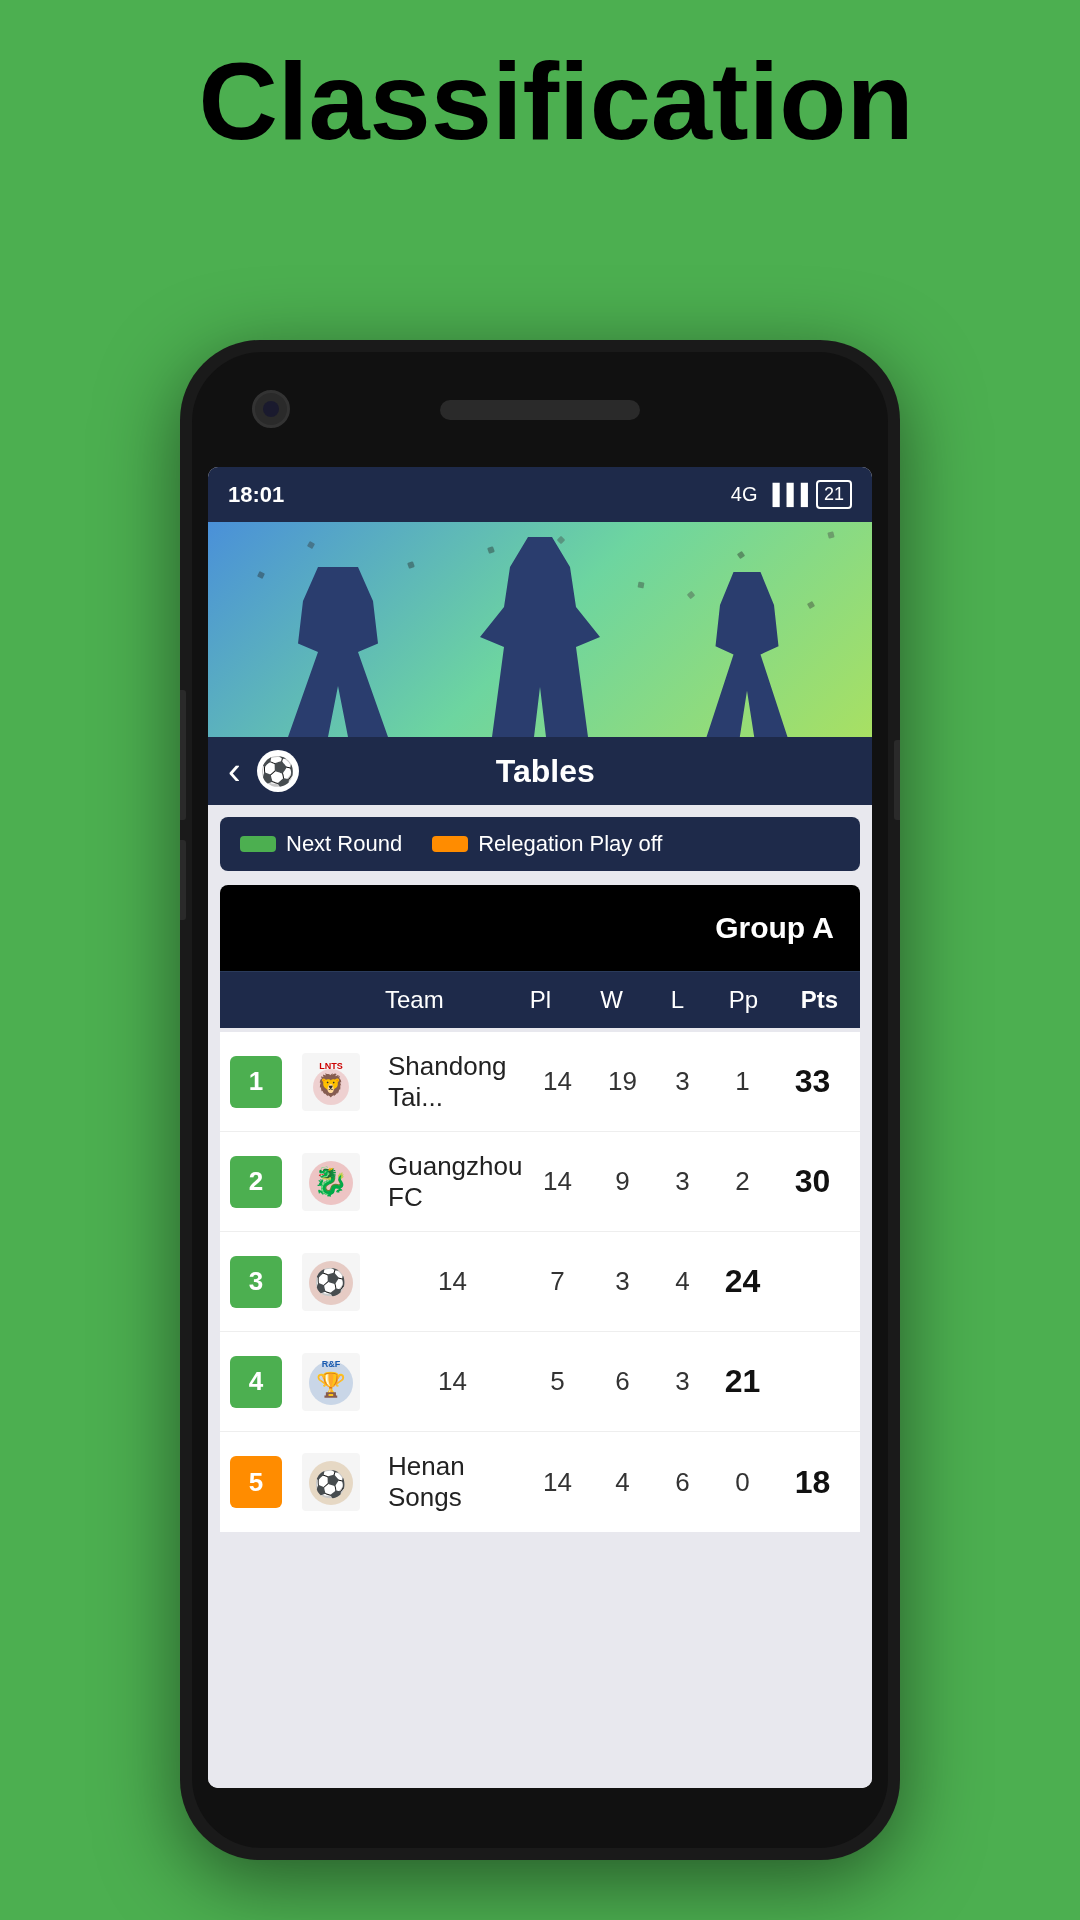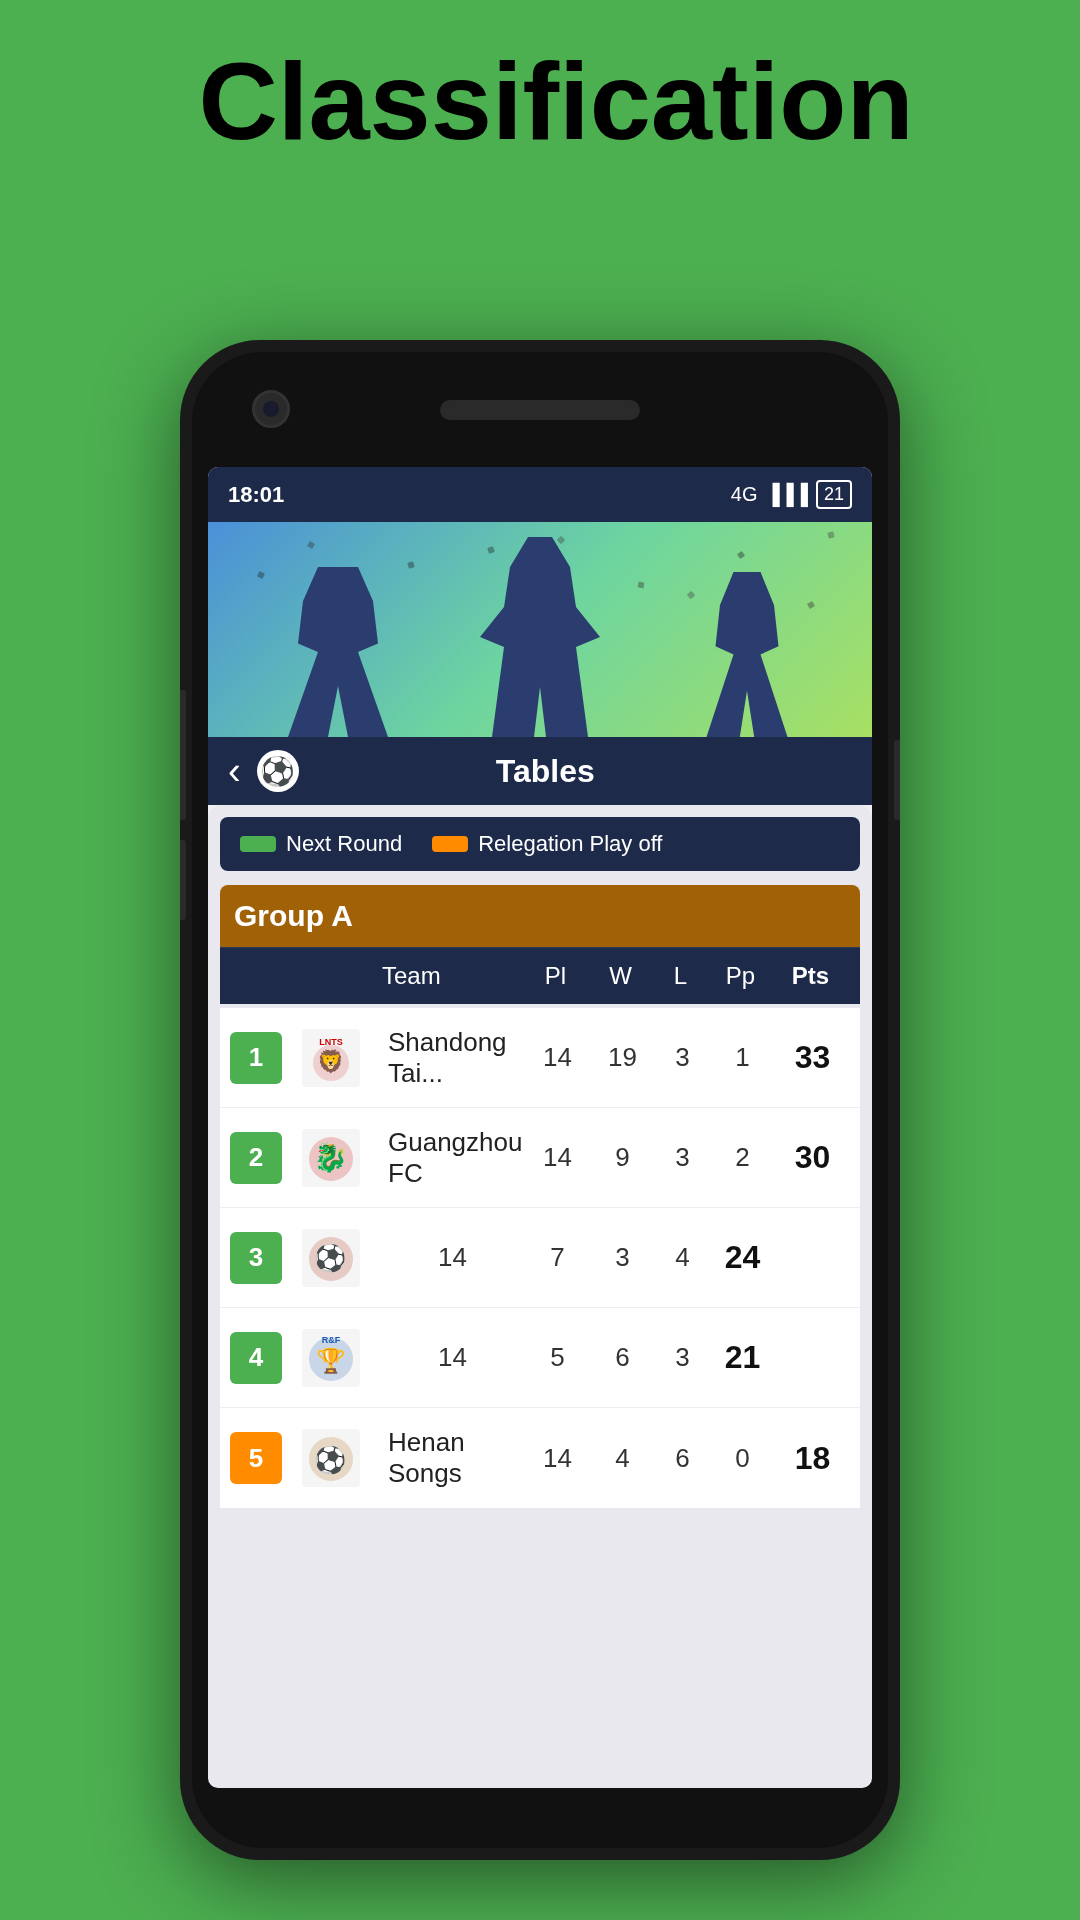--- a/index.html
+++ b/index.html
@@ -242,21 +242,20 @@
       text-align: center;
       margin-right: 80px;
     }
 
     
     .table-content {
       background: #e8e8ee;
       flex: 1;
       overflow-y: auto;
       padding: 12px;
-      border-radius: 14px;
     }
 
     
     .legend-bar {
       background: #1e2a4a;
       border-radius: 8px;
       padding: 14px 20px;
       display: flex;
       align-items: center;
       gap: 30px;
@@ -275,41 +274,42 @@
       width: 36px;
       height: 16px;
       border-radius: 4px;
     }
 
     .legend-green { background: #4caf50; }
     .legend-orange { background: #ff8c00; }
 
     
     .group-header {
-      background: #a16207;
+      background: #000000;
       border-radius: 8px 8px 0 0;
-      padding: 14px;
-      text-align: left;
+      padding: 26px;
+      text-align: right;
       color: #fff;
       font-size: 30px;
       font-weight: bold;
       margin-bottom: 0;
     }
 
     
     .table-header {
       background: #1e2a4a;
       display: grid;
       grid-template-columns: 70px 80px 1fr 65px 65px 55px 65px 75px;
-      padding: 14px 12px;
+      padding: 14px 3px;
       color: #fff;
       font-size: 24px;
       align-items: center;
       border-top: 1px solid #2a3a5a;
       margin-bottom: 4px;
+      gap: 6px;
     }
 
     .table-header .col-team {
       grid-column: 3;
       font-weight: normal;
     }
 
     .col-center { text-align: center; }
     .col-pts { font-weight: bold; }
 

